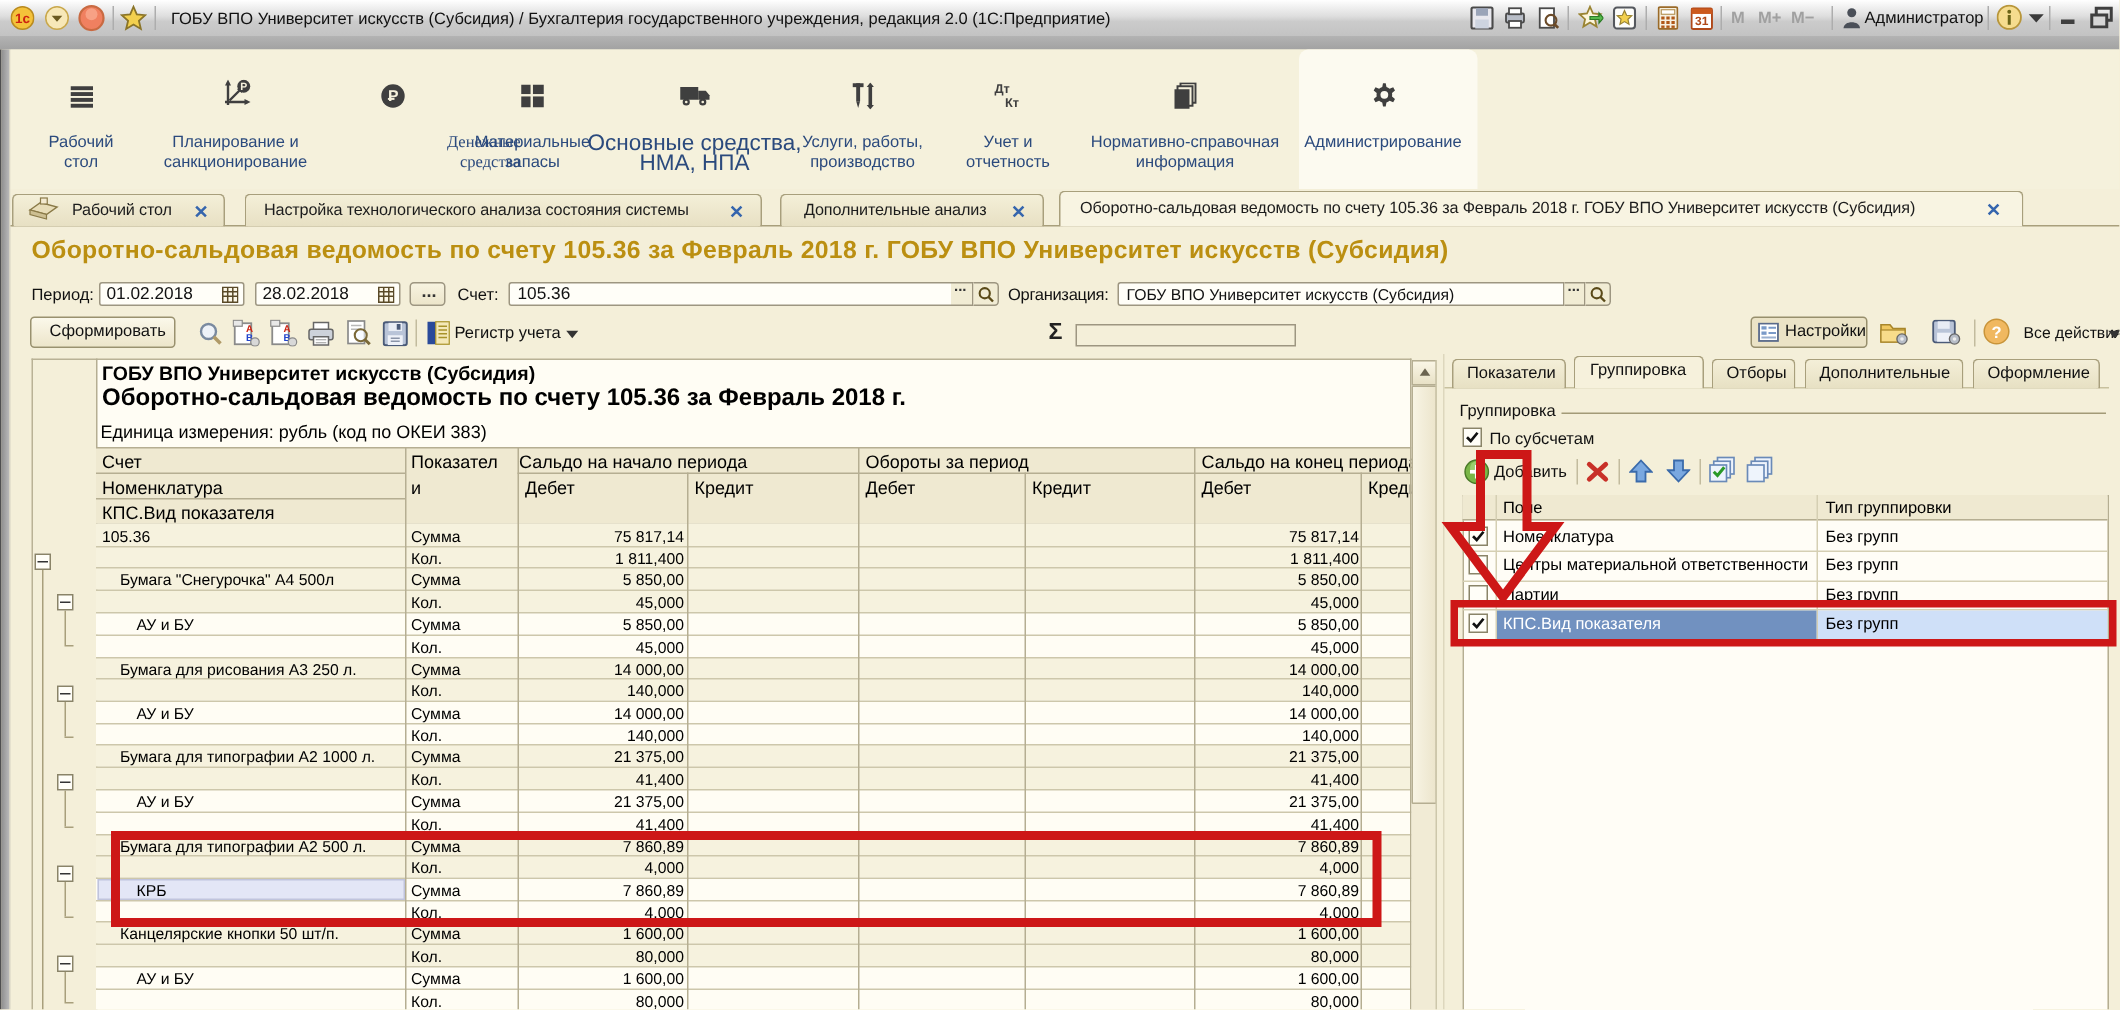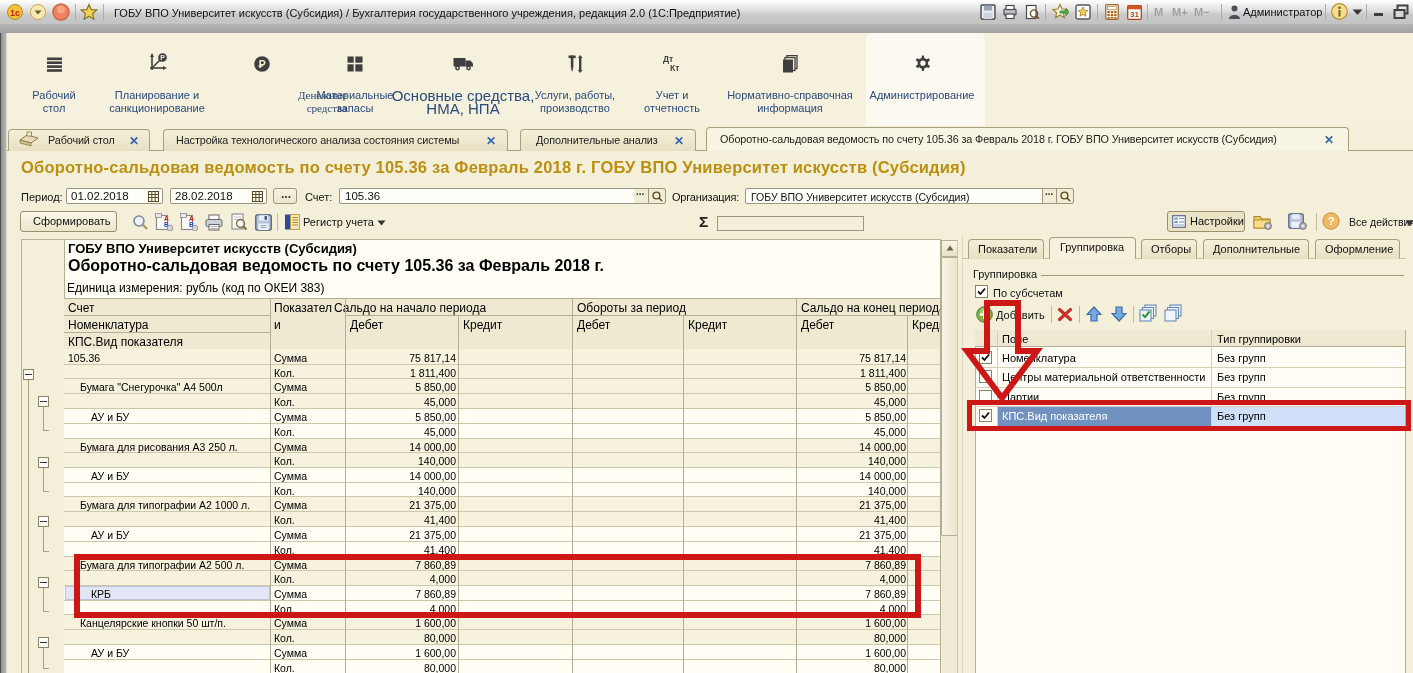--- a/index.html
+++ b/index.html
@@ -339,21 +339,21 @@
 <div class="a" style="left:64px;top:298px;width:877px;height:1px;background:#b5ae92;"></div>
 <div class="a" style="left:64px;top:349px;width:877px;height:1px;background:#b5ae92;"></div>
 <div class="a" style="left:64px;top:315px;width:206px;height:1px;background:#b5ae92;"></div>
 <div class="a" style="left:64px;top:332px;width:206px;height:1px;background:#b5ae92;"></div>
 <div class="a" style="left:345px;top:315px;width:596px;height:1px;background:#b5ae92;"></div>
 <div class="t" style="left:68px;top:301px;font-size:12px;color:#000;font-weight:normal;">Счет</div>
 <div class="t" style="left:68px;top:318px;font-size:12px;color:#000;font-weight:normal;">Номенклатура</div>
 <div class="t" style="left:68px;top:335px;font-size:12px;color:#000;font-weight:normal;">КПС.Вид показателя</div>
 <div class="t" style="left:274px;top:301px;font-size:12px;color:#000;font-weight:normal;">Показател</div>
 <div class="t" style="left:274px;top:318px;font-size:12px;color:#000;font-weight:normal;">и</div>
-<div class="t" style="left:334px;top:301px;font-size:12px;color:#000;font-weight:normal;">Сальдо на начало периода</div>
+<div class="t" style="left:346px;top:301px;font-size:12px;color:#000;font-weight:normal;">Сальдо на начало периода</div>
 <div class="t" style="left:350px;top:318px;font-size:12px;color:#000;font-weight:normal;">Дебет</div>
 <div class="t" style="left:463px;top:318px;font-size:12px;color:#000;font-weight:normal;">Кредит</div>
 <div class="t" style="left:577px;top:301px;font-size:12px;color:#000;font-weight:normal;">Обороты за период</div>
 <div class="t" style="left:577px;top:318px;font-size:12px;color:#000;font-weight:normal;">Дебет</div>
 <div class="t" style="left:688px;top:318px;font-size:12px;color:#000;font-weight:normal;">Кредит</div>
 <div class="t" style="left:801px;top:301px;font-size:12px;color:#000;font-weight:normal;">Сальдо на конец периода</div>
 <div class="t" style="left:801px;top:318px;font-size:12px;color:#000;font-weight:normal;">Дебет</div>
 <div class="t" style="left:912px;top:318px;font-size:12px;color:#000;font-weight:normal;">Кредит</div>
 <div class="a" style="left:64px;top:349px;width:877px;height:15px;background:#f6f2de;"></div>
 <div class="a" style="left:64px;top:364px;width:877px;height:14px;background:#f6f2de;"></div>

